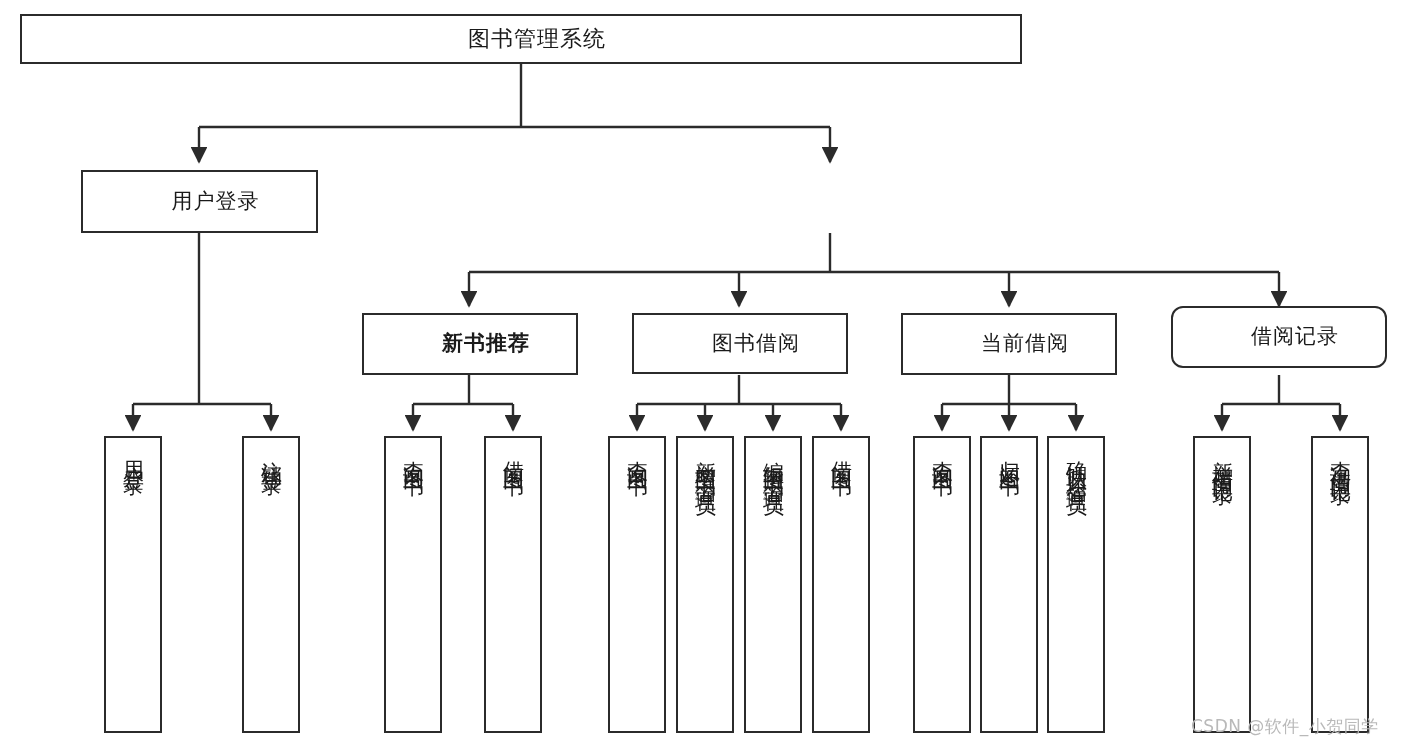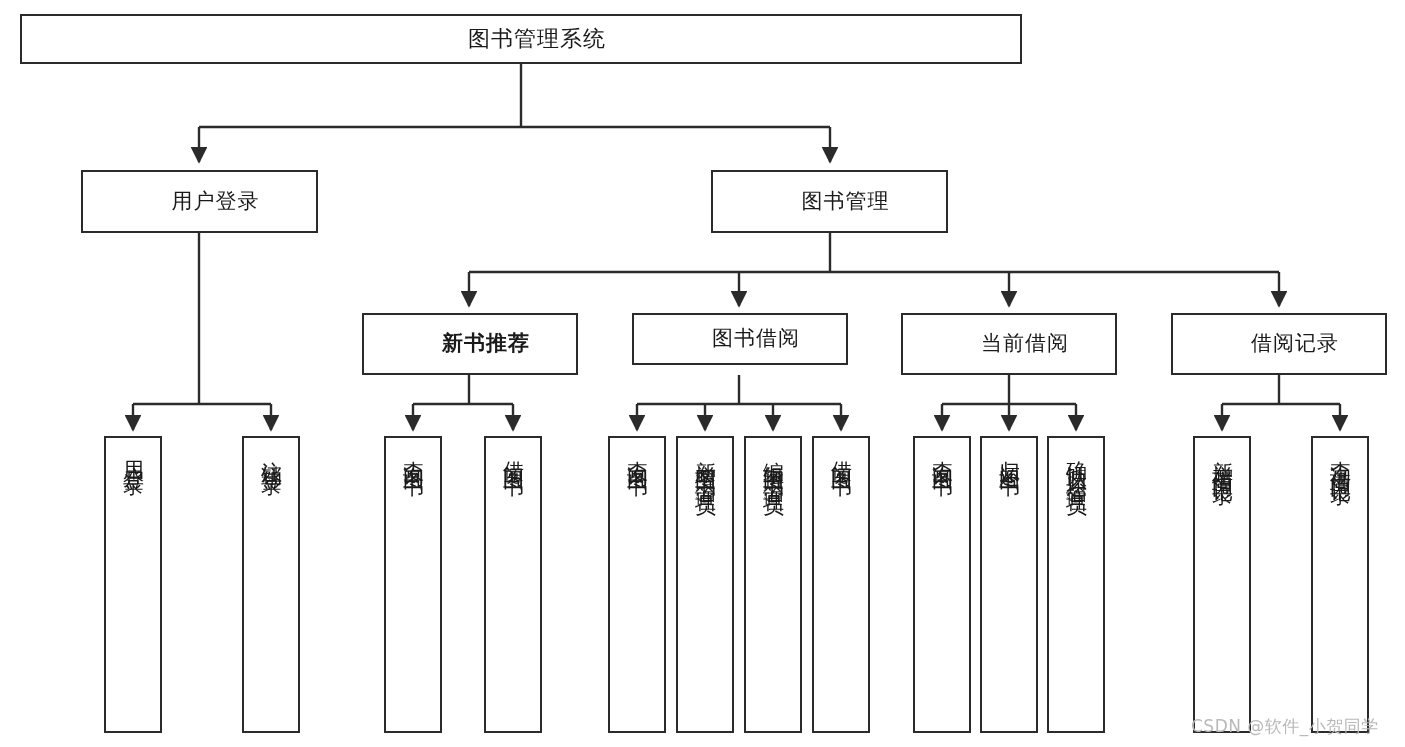--- a/index.html
+++ b/index.html
@@ -126,34 +126,31 @@
     </g>
   </svg>
 
   <div class="node h root" style="left:20px; top:14px; width:1002px; height:50px;">
     <span>图书管理系统</span>
   </div>
 
   <div class="node h" style="left:81px; top:170px; width:237px; height:63px;">
     <span>用户登录</span>
   </div>
-  <div class="node h" style="left:711px; top:170px; width:237px; height:63px;">
-    <span>图书管理</span>
-  </div>
 
   <div class="node h" style="left:362px; top:313px; width:216px; height:62px;font-weight:bold;">
     <span>新书推荐</span>
   </div>
-  <div class="node h" style="left:632px; top:313px; width:216px; height:52px;">
+  <div class="node h" style="left:632px; top:313px; width:216px; height:61px;">
     <span>图书借阅</span>
   </div>
   <div class="node h" style="left:901px; top:313px; width:216px; height:62px;font-family:Liberation Serif, serif;">
     <span>当前借阅</span>
   </div>
-  <div class="node h" style="left:1171px; top:313px; width:216px; height:62px;">
+  <div class="node h" style="left:1171px; top:306px; width:216px; height:62px;border-radius:12px;">
     <span>借阅记录</span>
   </div>
 
   <div class="node v" style="left:104px; top:436px; width:58px; height:297px;">
     <span class="vtext">用户登录</span>
   </div>
   <div class="node v" style="left:242px; top:436px; width:58px; height:297px;">
     <span class="vtext">注销登录</span>
   </div>
 

